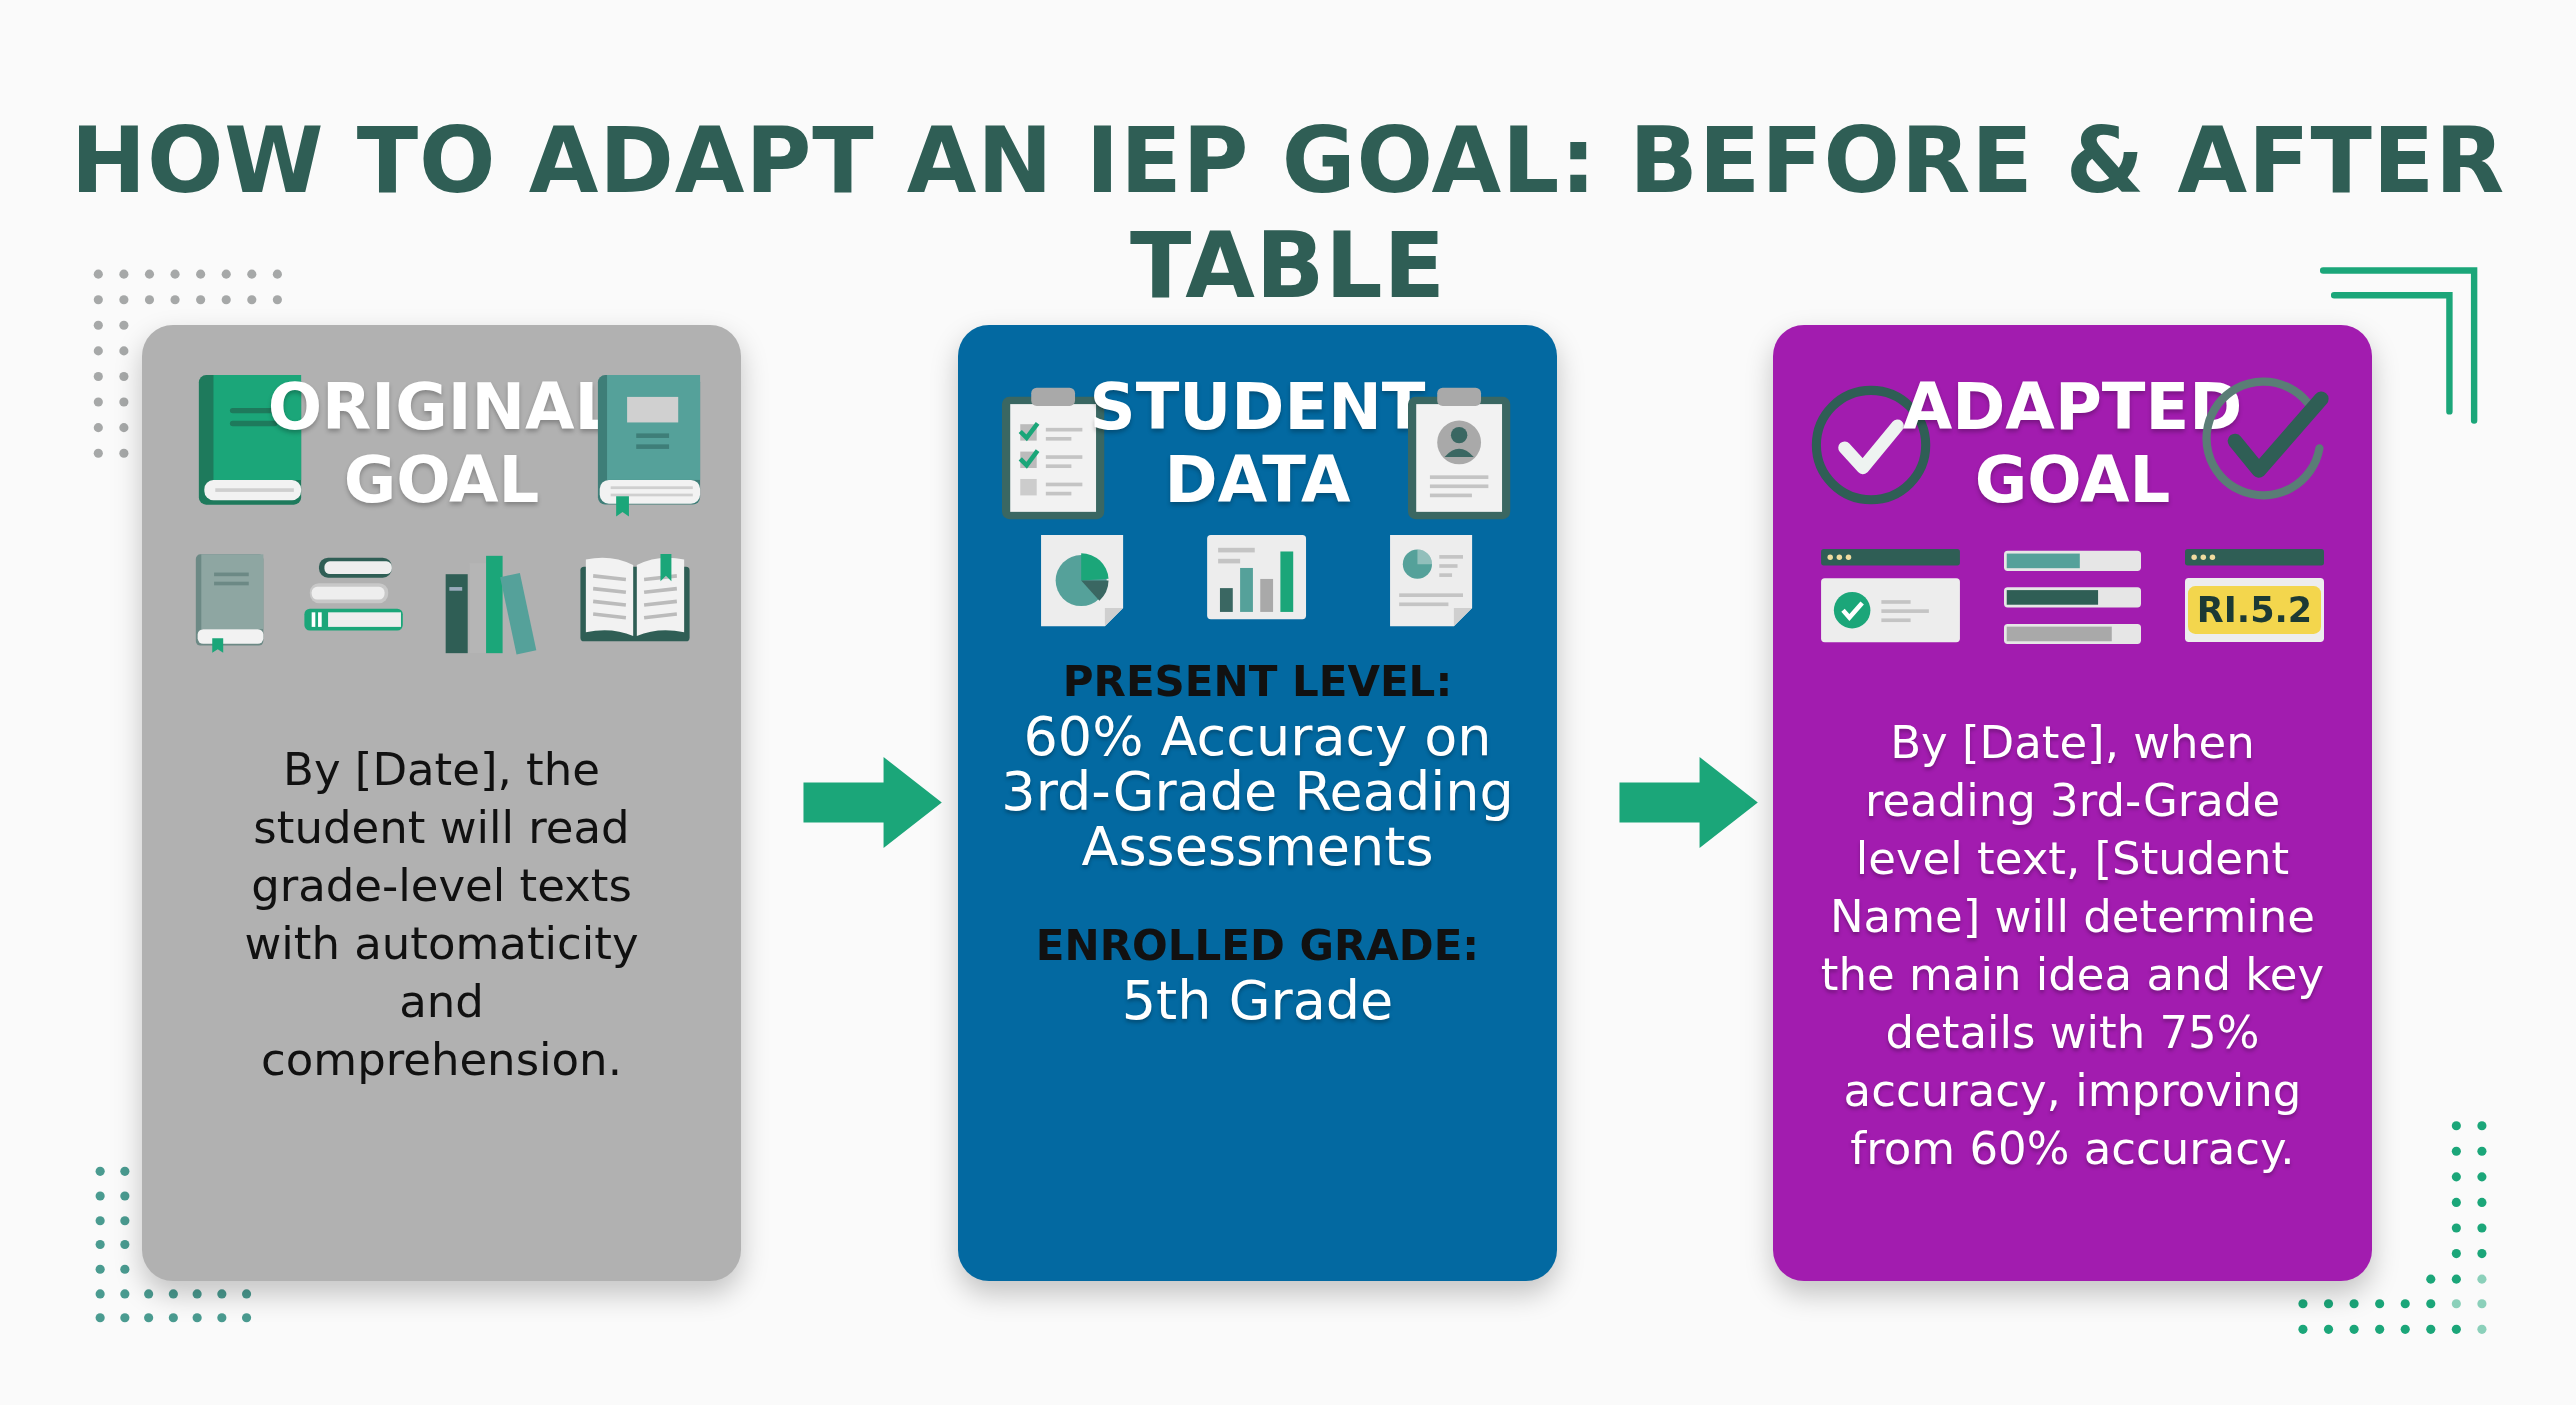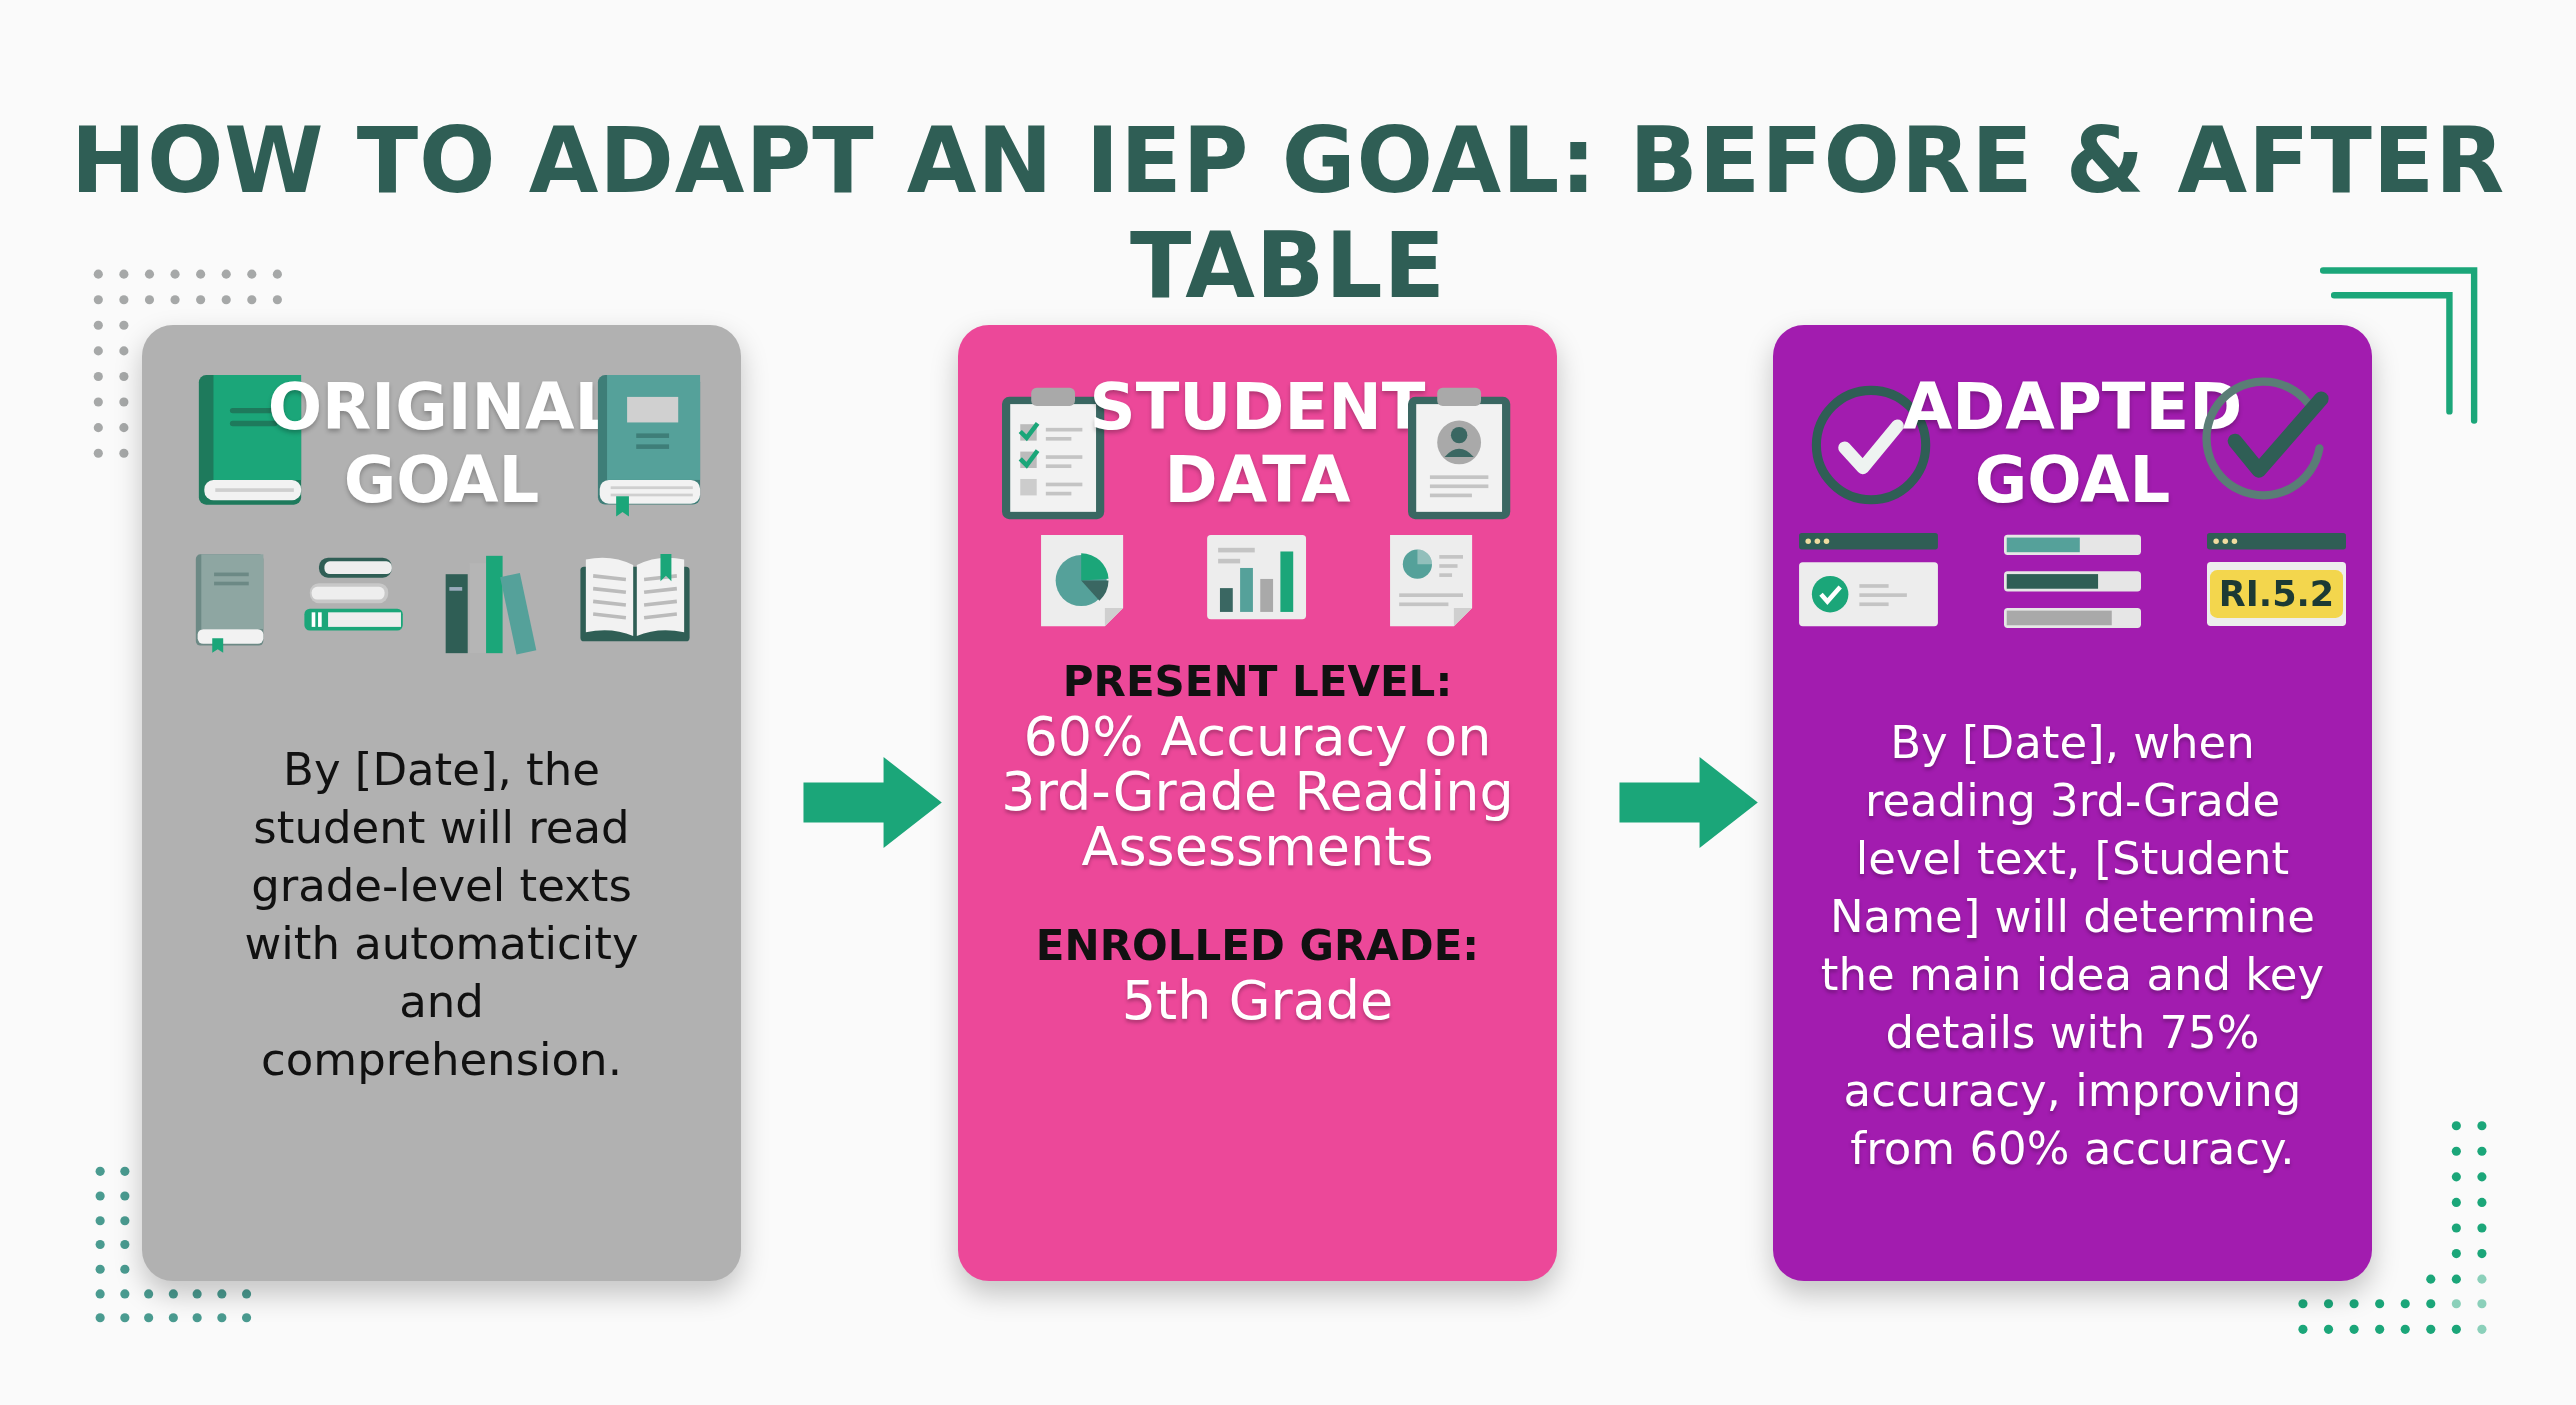--- a/index.html
+++ b/index.html
@@ -1,20 +1,20 @@
 <!DOCTYPE html>
 <html style="font-size:14.6px"><head>
 <meta charset="utf-8">
 <style>
   html,body{margin:0;padding:0;}
   body{width:2576px;height:1405px;background:#fafafa;position:relative;overflow:hidden;font-family:"DejaVu Sans","Liberation Sans",sans-serif;}
   .title{position:absolute;top:108px;left:0;width:2576px;text-align:center;font-size:90px;font-weight:bold;color:#2f5e55;letter-spacing:0.9px;}
   .card{position:absolute;top:325px;width:599px;height:956px;border-radius:31px;box-shadow:0 12.8px 27.4px rgba(0,0,0,0.22);}
   .c1{left:142px;background:#b1b1b1;}
-  .c2{left:958px;background:#ec4899;}
+  .c2{left:958px;background:#0369a1;}
   .c3{left:1773px;background:#a21caf;}
   .card-title{position:absolute;top:46px;left:0;width:100%;text-align:center;font-size:64px;font-weight:bold;color:#fff;line-height:73px;text-shadow:0 2.7px 4.6px rgba(0,0,0,0.25);}
   .side-icon{position:absolute;top:50px;}
   .icon-row{position:absolute;top:210px;left:0;width:100%;display:flex;justify-content:center;gap:46px;}
   .body-text{position:absolute;left:27.4px;right:27.4px;text-align:center;}
   .c1 .body-text{top:416px;color:#111;font-size:45px;line-height:58px;}
   .c3 .body-text{top:389px;color:#fff;font-size:45px;line-height:58px;text-shadow:0 2.7px 3.7px rgba(0,0,0,0.25);}
   .c2 .body-text{top:329px;}
   .sd-label{color:#111;font-weight:bold;font-size:42px;line-height:55px;}
   .sd-value{color:#fff;font-size:54px;line-height:55px;text-shadow:0 2.7px 3.7px rgba(0,0,0,0.25);}
@@ -294,21 +294,21 @@
     <path d="M38 70 L58 92 L96 46" fill="none" stroke="#eef3f1" stroke-width="14" stroke-linecap="round" stroke-linejoin="round"></path>
   </svg>
   <div class="card-title">
     <div>ADAPTED</div>
     <div>GOAL</div>
   </div>
   <svg class="side-icon" style="right:37px;top:50px" width="133" height="133" viewBox="0 0 145 145">
     <path d="M115 30 A62 62 0 1 0 128 80" fill="none" stroke="#5a7d76" stroke-width="9" stroke-linecap="round"></path>
     <path d="M36 72 L62 104 L130 26" fill="none" stroke="#2f5e55" stroke-width="16" stroke-linecap="round" stroke-linejoin="round"></path>
   </svg>
-  <div class="icon-row" style="top:208px;gap:66px">
+  <div class="icon-row" style="top:224px;gap:44px">
     <svg width="139" height="95" viewBox="0 0 152 104">
       <rect x="0" y="0" width="152" height="18" rx="3" fill="#2f5e55"></rect>
       <circle cx="10" cy="9" r="3" fill="#f0dca0"></circle>
         <circle cx="20" cy="9" r="3" fill="#f0dca0"></circle>
         <circle cx="30" cy="9" r="3" fill="#f0dca0"></circle>
       <rect x="0" y="32" width="152" height="70" rx="4" fill="#ededed"></rect>
       <circle cx="34" cy="67" r="20" fill="#1ba679"></circle>
         <path d="M24 67 l7 8 l14 -16" stroke="#fff" stroke-width="5" fill="none"></path>
       <rect x="66" y="56" width="32" height="4" fill="#c4c4c4"></rect>
         <rect x="66" y="66" width="52" height="4" fill="#c4c4c4"></rect>

